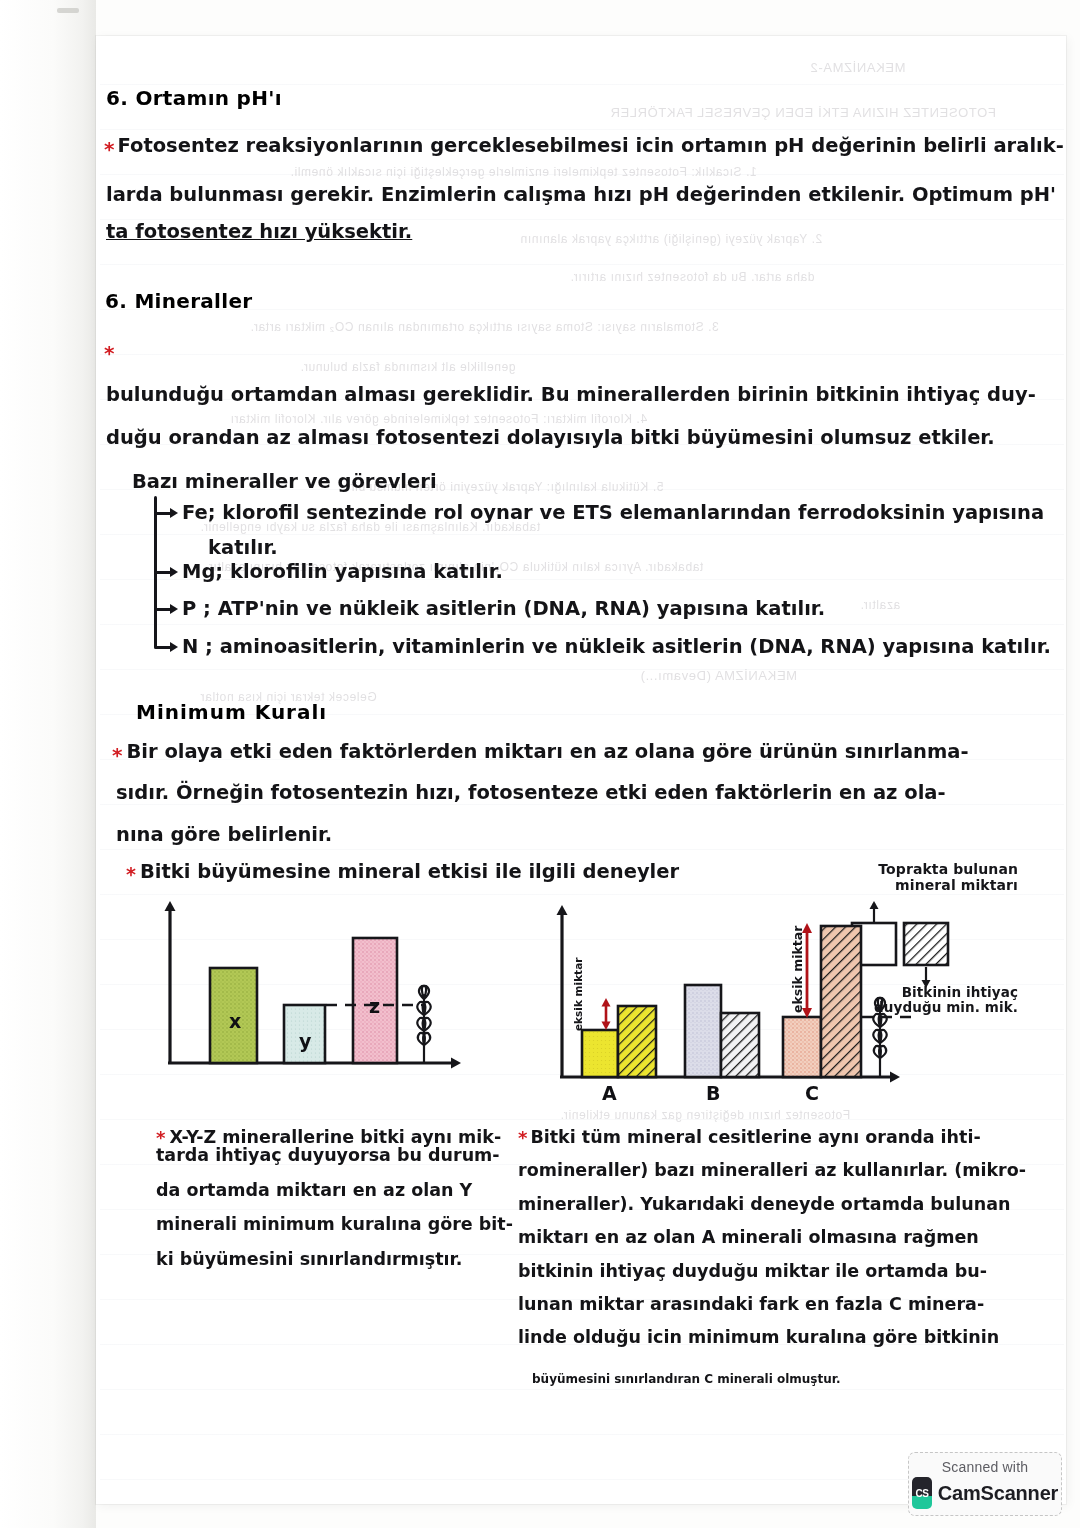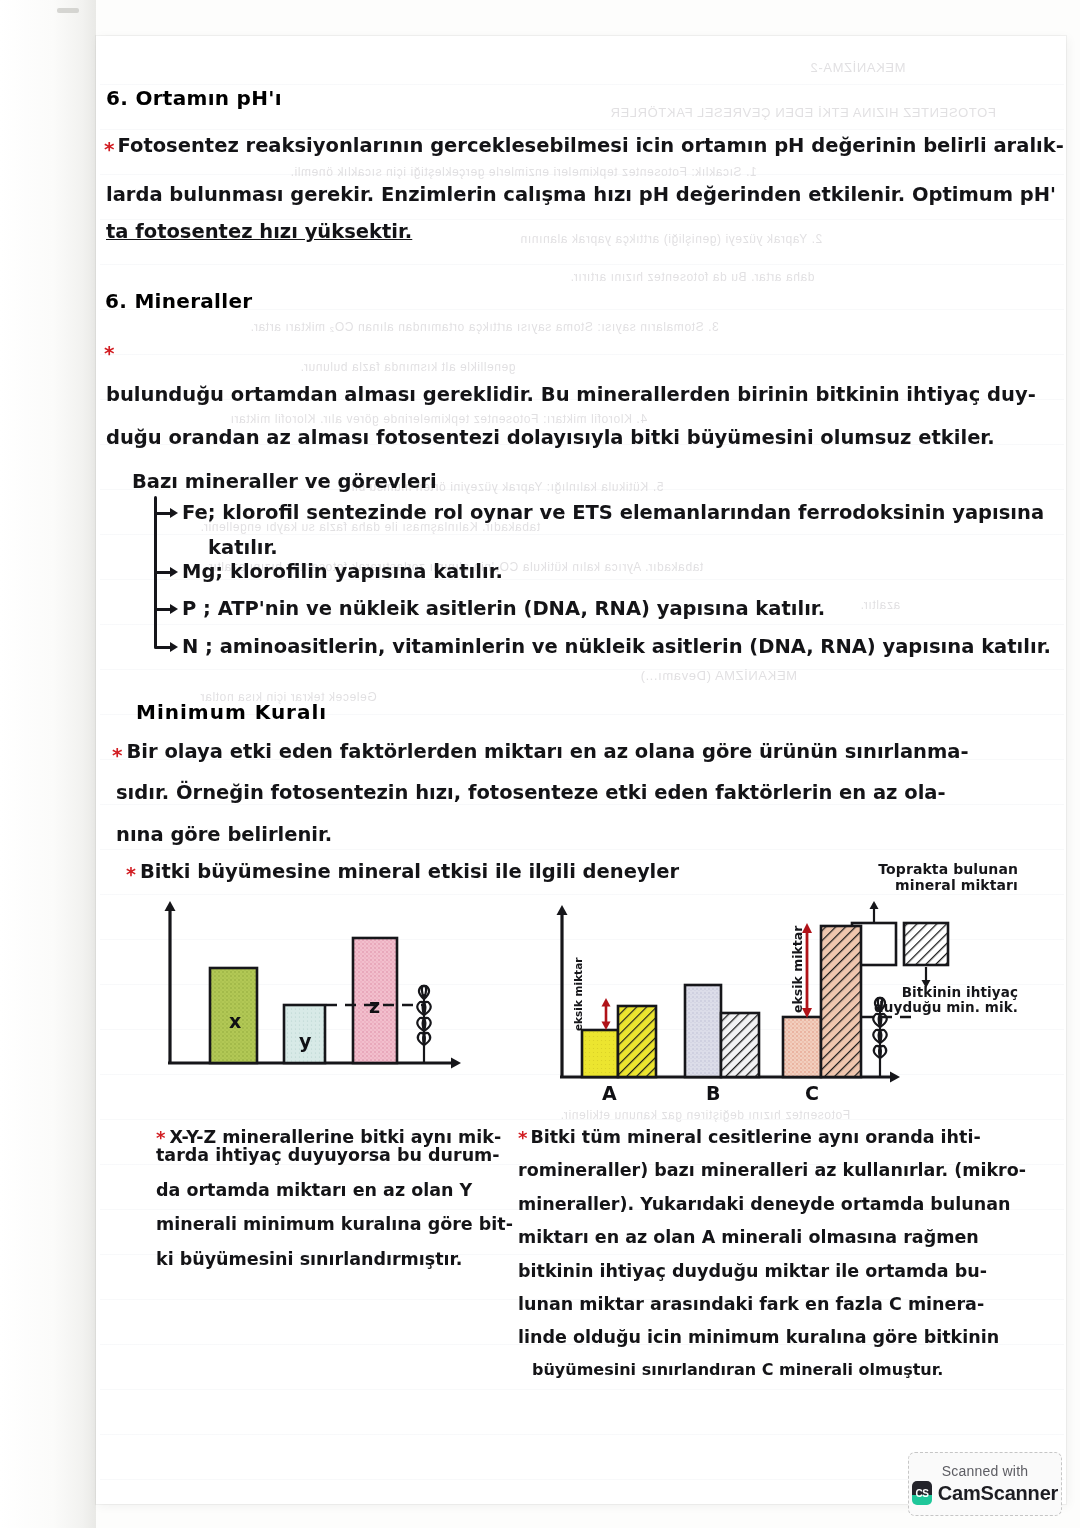--- a/index.html
+++ b/index.html
@@ -115,21 +115,21 @@
     display:flex;flex-direction:column;
     align-items:center;justify-content:center;
     gap:2px;
   }
   .cs-top{
     font-family:"Liberation Sans",sans-serif;
     font-size:14px;color:#5d5d63;letter-spacing:.2px;
   }
   .cs-row{display:flex;align-items:center;gap:6px;}
   .cs-logo{
-    width:20px;height:24px;border-radius:5px;
+    width:20px;height:32px;border-radius:5px;
     background:linear-gradient(180deg,#24242b 0%,#24242b 58%,#1fc79a 58%,#1fc79a 100%);
     color:#fff;font-size:10px;font-weight:700;
     display:flex;align-items:center;justify-content:center;
     font-family:"Liberation Sans",sans-serif;
     letter-spacing:-.5px;
   }
   .cs-name{
     font-family:"Liberation Sans",sans-serif;
     font-size:20px;color:#1d1d22;font-weight:600;letter-spacing:-.2px;
   }
@@ -393,21 +393,21 @@
     <div style="display:flex;align-items:flex-start;">
       <span class="star" style="font-size:18px;margin-right:3px;line-height:1;">*</span>
       <div class="body-line" style="font-size:17.5px;">Bitki tüm mineral cesitlerine aynı oranda ihti-</div>
     </div>
     <div class="body-line" style="font-size:17.5px;margin-top:15px;">romineraller) bazı mineralleri az kullanırlar. (mikro-</div>
     <div class="body-line" style="font-size:17.5px;margin-top:15px;">mineraller). Yukarıdaki deneyde ortamda bulunan</div>
     <div class="body-line" style="font-size:17.5px;margin-top:15px;">miktarı en az olan A minerali olmasına rağmen</div>
     <div class="body-line" style="font-size:17.5px;margin-top:15px;">bitkinin ihtiyaç duyduğu miktar ile ortamda bu-</div>
     <div class="body-line" style="font-size:17.5px;margin-top:15px;">lunan miktar arasındaki fark en fazla C minera-</div>
     <div class="body-line" style="font-size:17.5px;margin-top:15px;">linde olduğu icin minimum kuralına göre bitkinin</div>
-    <div class="body-line" style="font-size:16px;margin-top:15px;margin-left:14px;">büyümesini sınırlandıran C minerali olmuştur.</div>
+    <div class="body-line" style="font-size:12px;margin-top:26px;margin-left:14px;">büyümesini sınırlandıran C minerali olmuştur.</div>
   </div>
 
   <div class="cs-badge">
     <div class="cs-top">Scanned with</div>
     <div class="cs-row">
       <div class="cs-logo">CS</div>
       <div class="cs-name">CamScanner</div>
     </div>
   </div>
 

